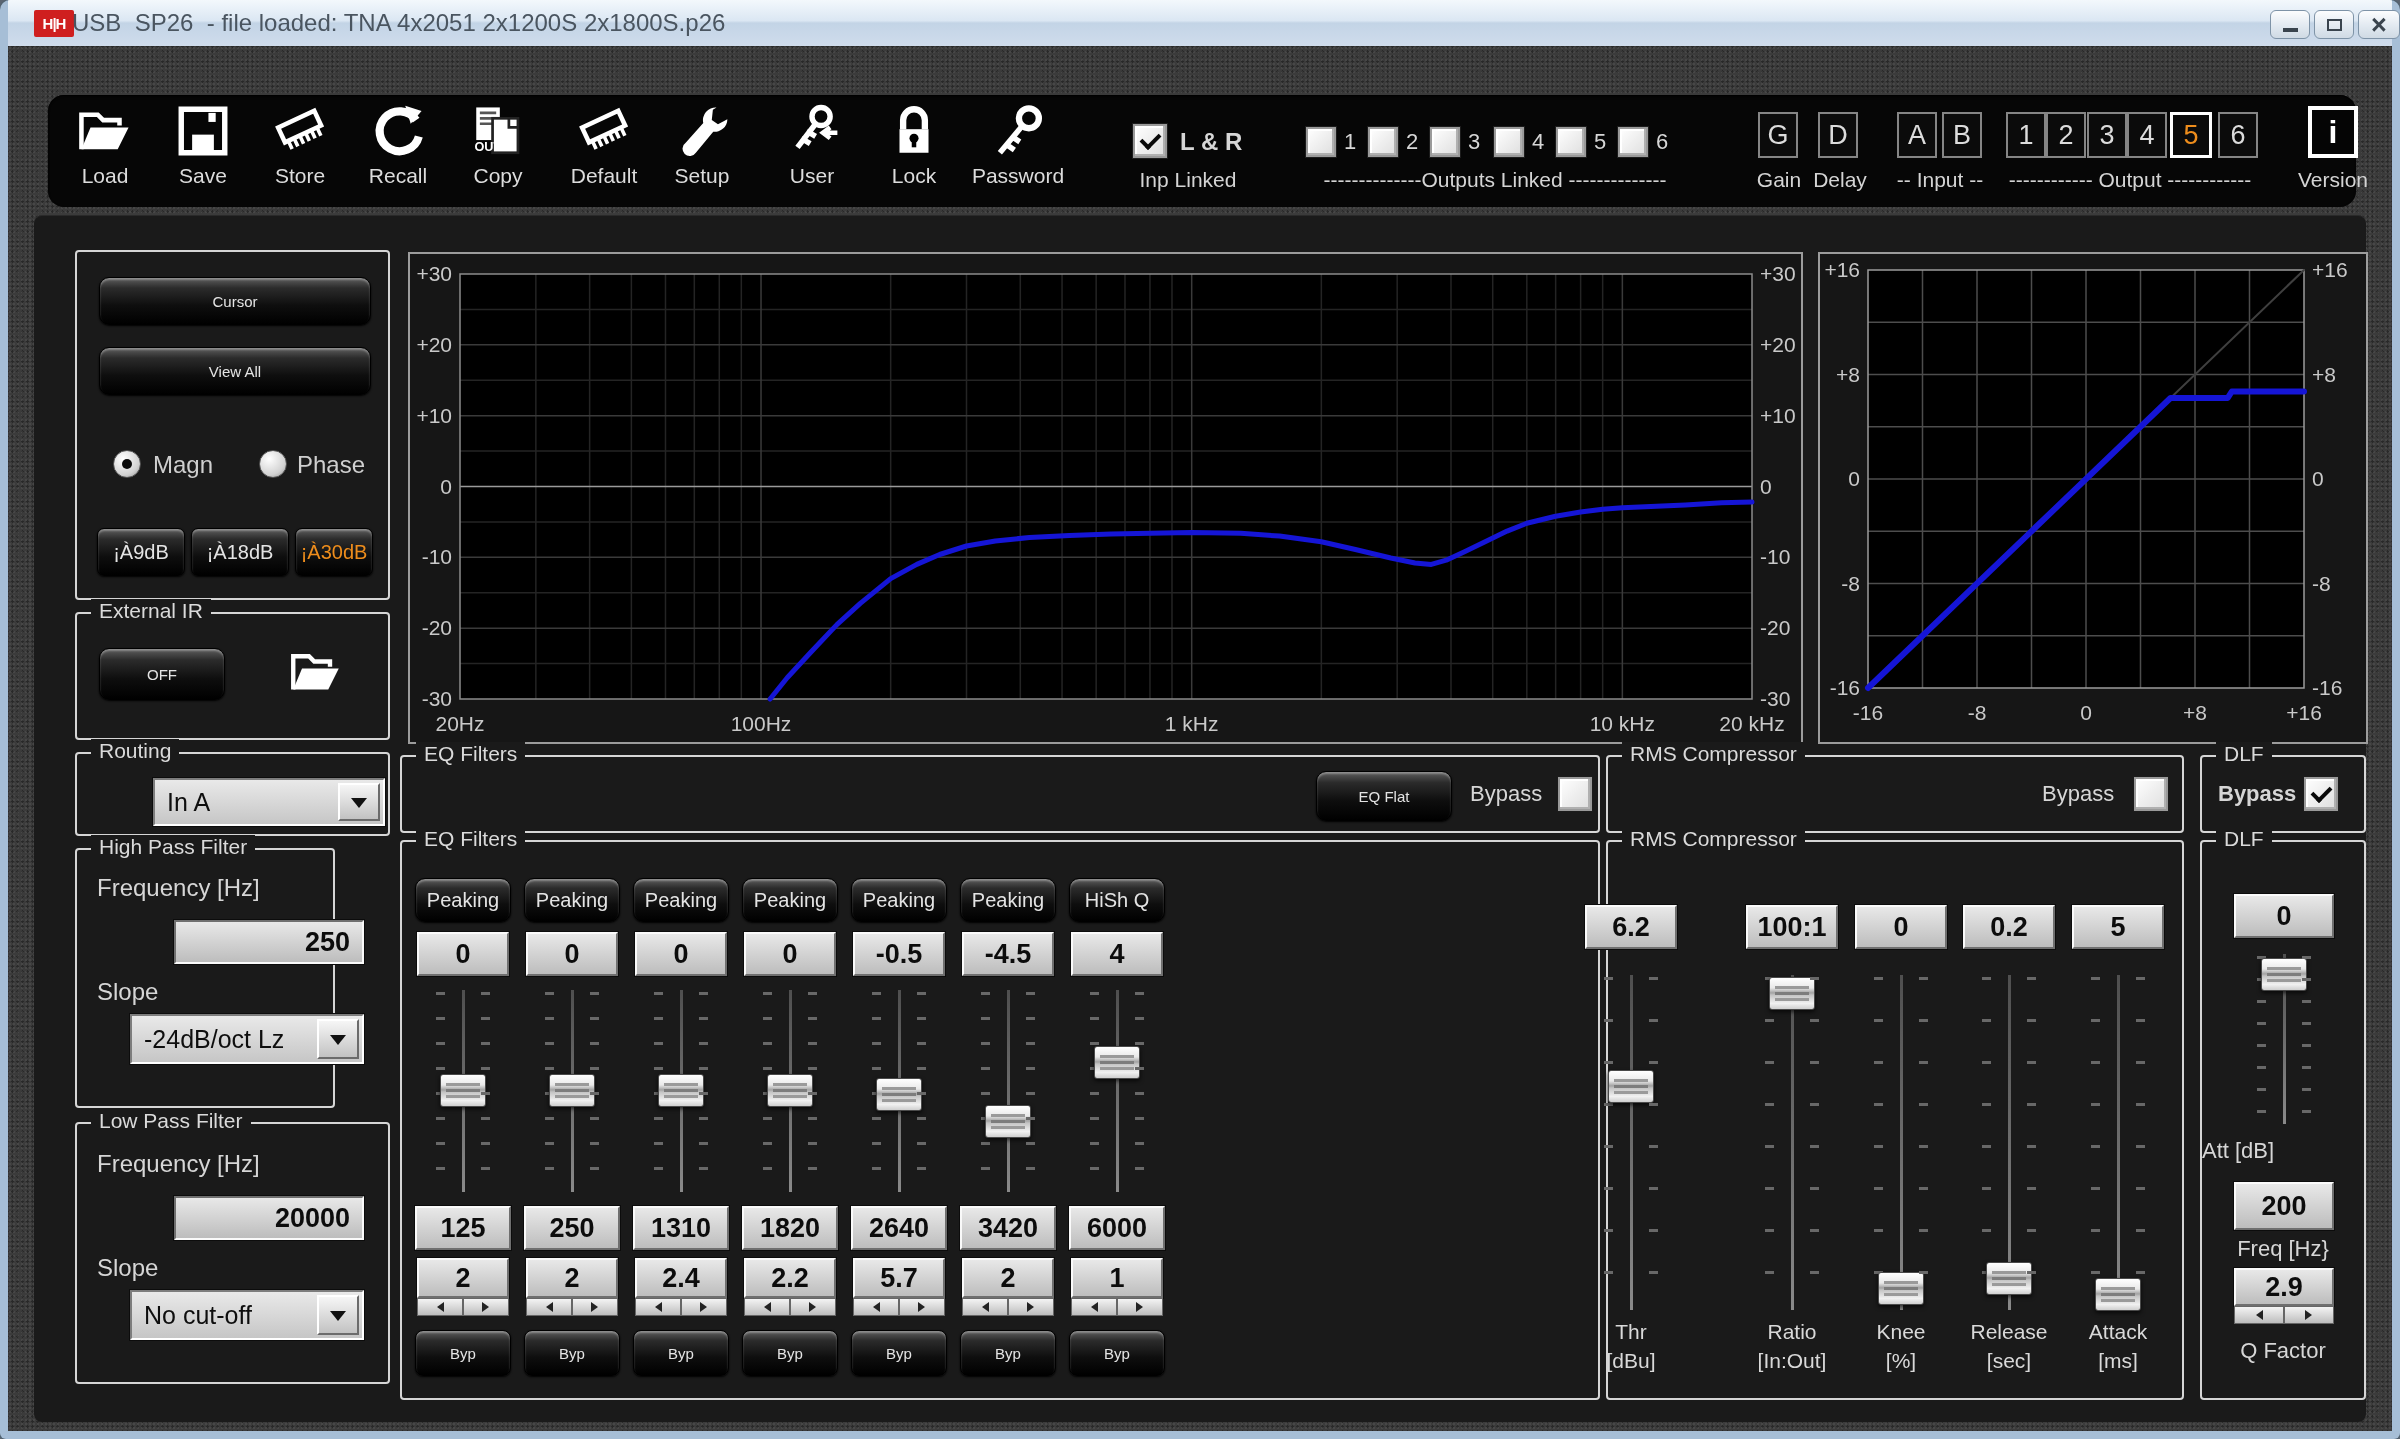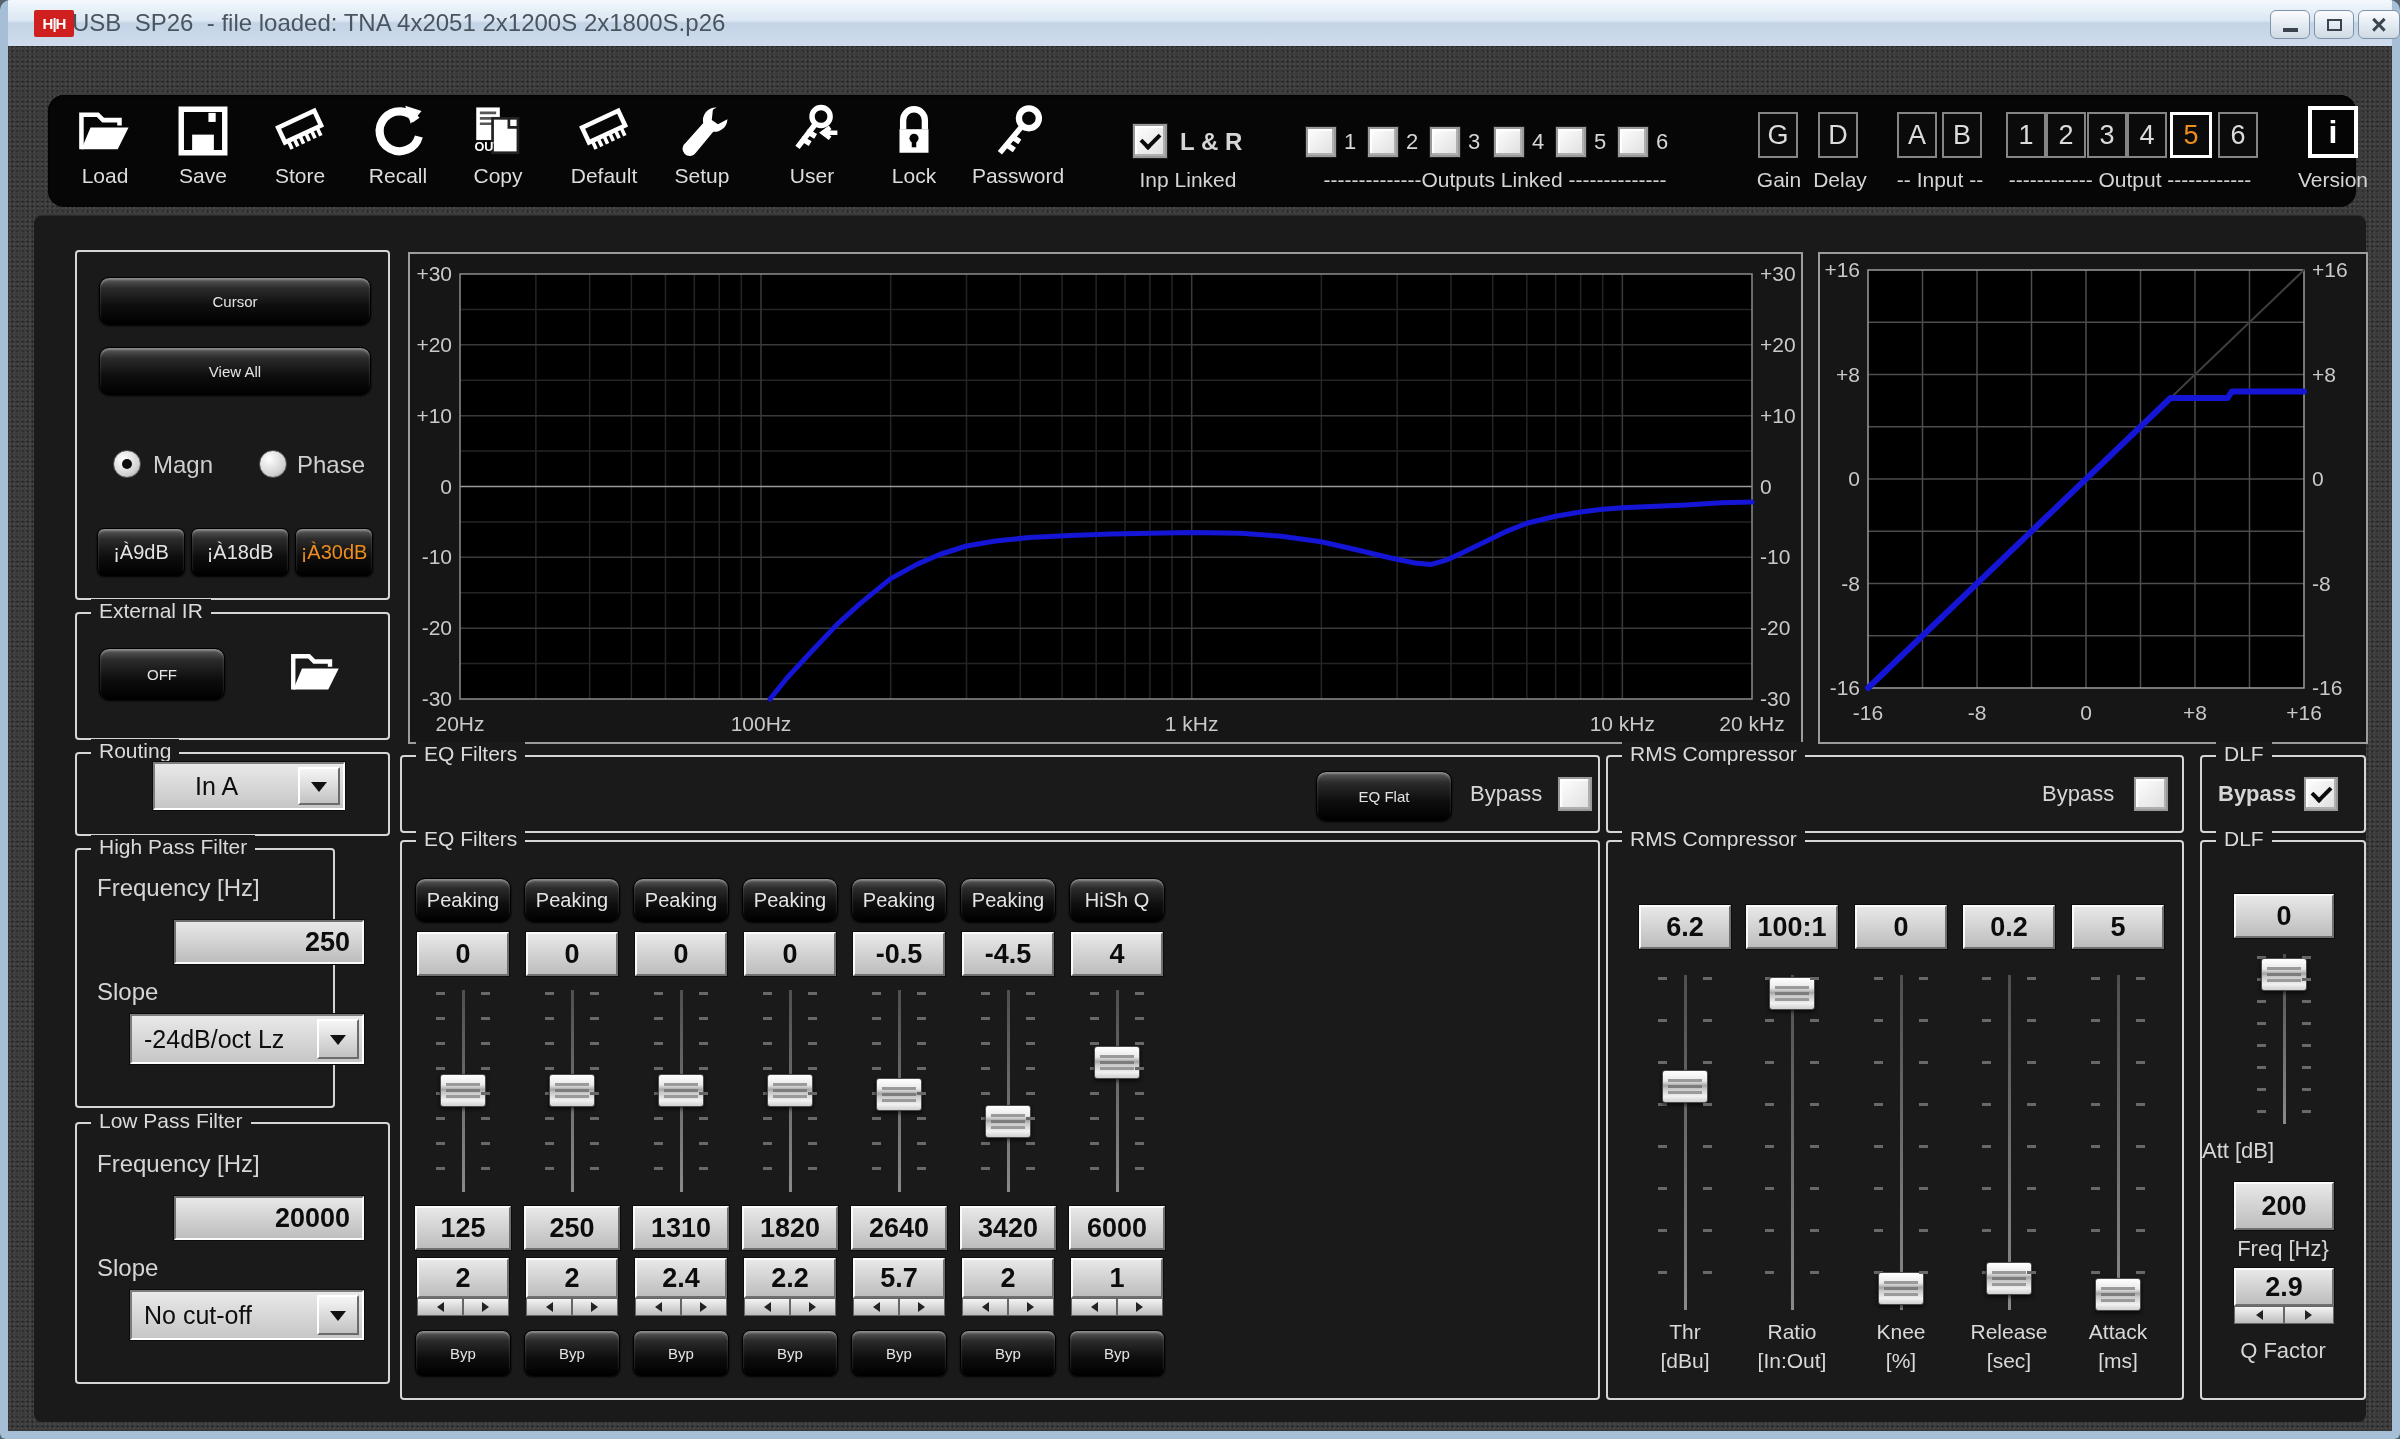--- a/index.html
+++ b/index.html
@@ -234,21 +234,21 @@
     <span class="legend">External IR</span>
     <div class="dbtn" style="left:22px;top:34px;width:126px;height:52px;">OFF</div>
     <svg viewBox="0 0 32 32" style="position:absolute;left:206px;top:30px;width:66px;height:56px;cursor:pointer;">
         <path d="M3 26V7h9l3 3h9v3" fill="none" stroke="#fff" stroke-width="2.5"></path>
         <path d="M3 26l5-12h21l-6 12z" fill="#fff"></path>
       </svg>
   </div>
 
   <div class="group" style="left:75px;top:752px;width:315px;height:84px;">
     <span class="legend">Routing</span>
-    <div class="select" style="left:76px;top:8px;width:192px;height:48px;padding-left:28px;">
+    <div class="select" style="left:76px;top:24px;width:232px;height:48px;">
       <span class="txt">In A</span>
       <span class="arrow-btn">
           <i class="tri-d" style="margin-top:10px;"></i>
         </span>
     </div>
   </div>
 
   <div class="group" style="left:75px;top:848px;width:260px;height:260px;">
     <span class="legend">High Pass Filter</span>
     <div class="small-label" style="left:20px;top:24px;font-size:24px;">Frequency [Hz]</div>
@@ -531,21 +531,21 @@
           <i class="tri-r"></i>
         </div>
       </div>
     <div class="dbtn byp">Byp</div>
   </div>
 
   <div class="group" style="left:1606px;top:840px;width:578px;height:560px;">
     <span class="legend">RMS Compressor</span>
   </div>
 
-  <div class="cmpcol" style="left:1637px;">
+  <div class="cmpcol" style="left:1583px;">
     <div class="field cmp-field">6.2</div>
     <div class="slider cmpslider">
         <div class="vtrack"></div>
         <div class="handle" style="top:95px;"></div>
       </div>
     <div class="cmp-label">
         <div>Thr</div>
         <div>[dBu]</div>
       </div>
   </div>

